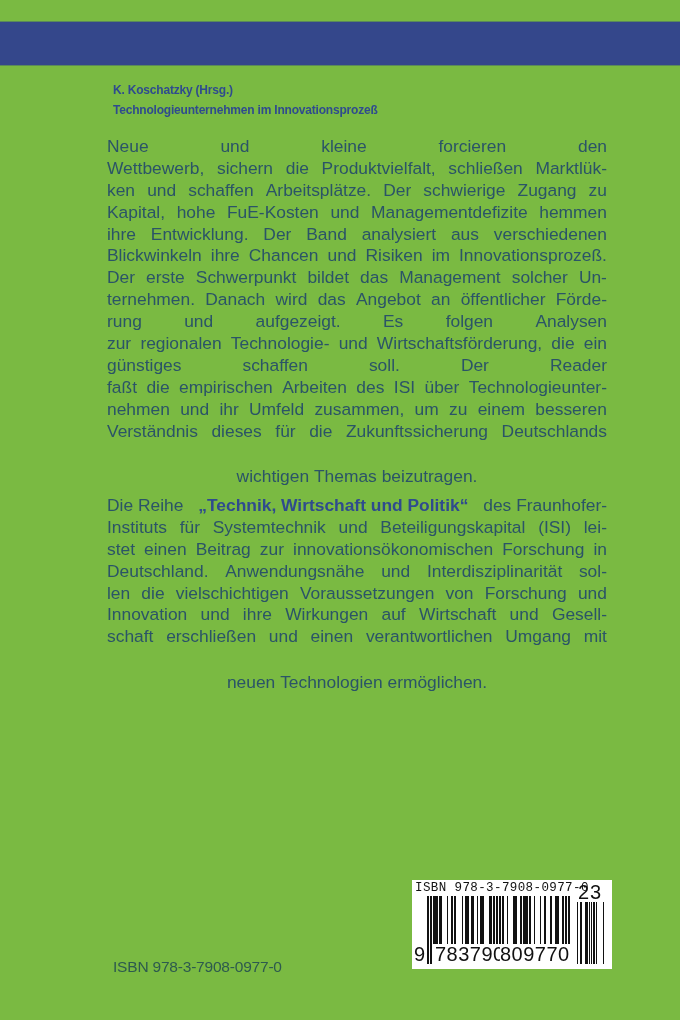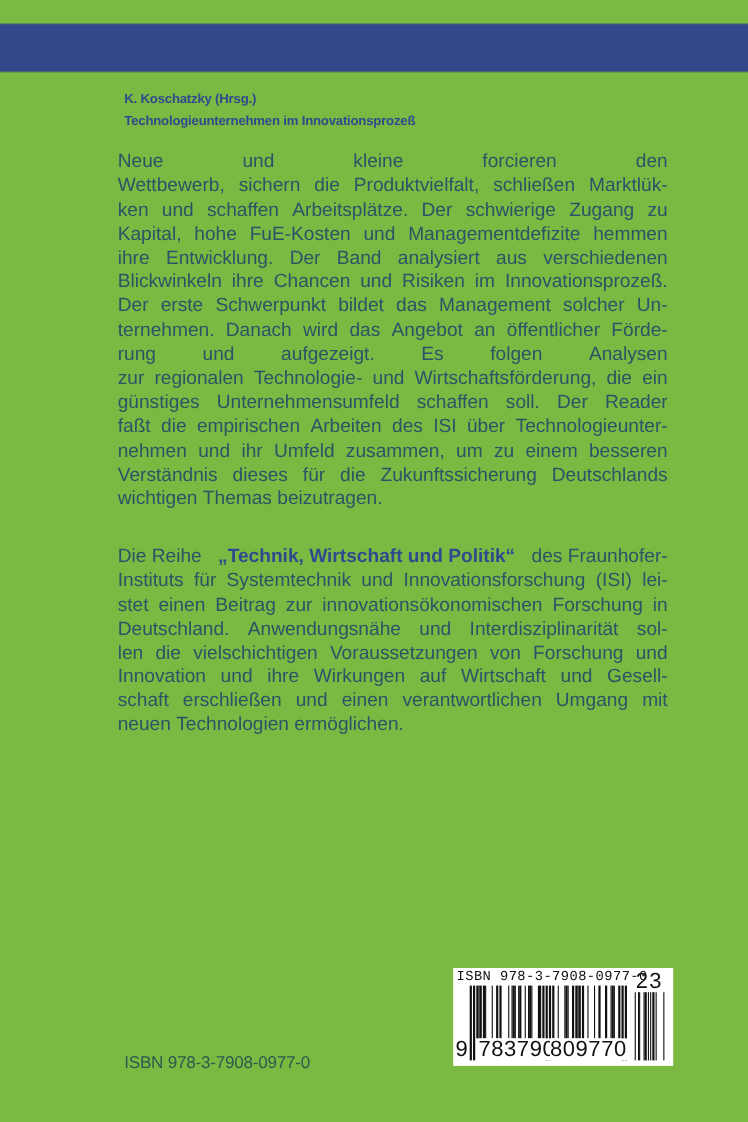--- a/index.html
+++ b/index.html
@@ -44,21 +44,21 @@
     text-align: justify;
     hyphens: manual;
   }
   
   .jline {
     display: flex;
     justify-content: space-between;
     white-space: pre;
     height: 21.9px;
   }
-  .jline.last { justify-content: flex-start; gap: 0.28em; }
+  .jline.last { justify-content: center; gap: 0.28em; margin-top: 24px; }
   .p1 { top: 136px; }
   .p2 { top: 495px; }
   .bold-series { font-weight: bold; color: #2f4b8e; }
 
   .isbn-left {
     position: absolute;
     left: 113px;
     top: 958px;
     color: #2d5a4e;
     font-size: 15.5px;
@@ -140,34 +140,34 @@
     <div class="jline"><span>Neue</span><span>und</span><span>kleine</span><span>forcieren</span><span>den</span></div>
     <div class="jline"><span>Wettbewerb,</span><span>sichern</span><span>die</span><span>Produktvielfalt,</span><span>schließen</span><span>Marktlük-</span></div>
     <div class="jline"><span>ken</span><span>und</span><span>schaffen</span><span>Arbeitsplätze.</span><span>Der</span><span>schwierige</span><span>Zugang</span><span>zu</span></div>
     <div class="jline"><span>Kapital,</span><span>hohe</span><span>FuE-Kosten</span><span>und</span><span>Managementdefizite</span><span>hemmen</span></div>
     <div class="jline"><span>ihre</span><span>Entwicklung.</span><span>Der</span><span>Band</span><span>analysiert</span><span>aus</span><span>verschiedenen</span></div>
     <div class="jline"><span>Blickwinkeln</span><span>ihre</span><span>Chancen</span><span>und</span><span>Risiken</span><span>im</span><span>Innovationsprozeß.</span></div>
     <div class="jline"><span>Der</span><span>erste</span><span>Schwerpunkt</span><span>bildet</span><span>das</span><span>Management</span><span>solcher</span><span>Un-</span></div>
     <div class="jline"><span>ternehmen.</span><span>Danach</span><span>wird</span><span>das</span><span>Angebot</span><span>an</span><span>öffentlicher</span><span>Förde-</span></div>
     <div class="jline"><span>rung</span><span>und</span><span>aufgezeigt.</span><span>Es</span><span>folgen</span><span>Analysen</span></div>
     <div class="jline"><span>zur</span><span>regionalen</span><span>Technologie-</span><span>und</span><span>Wirtschaftsförderung,</span><span>die</span><span>ein</span></div>
-    <div class="jline"><span>günstiges</span><span>Unternehmensumfeld</span><span>schaffen</span><span>soll.</span><span>Der</span><span>Reader</span></div>
+    <div class="jline"><span>günstiges</span><span>schaffen</span><span>soll.</span><span>Der</span><span>Reader</span></div>
     <div class="jline"><span>faßt</span><span>die</span><span>empirischen</span><span>Arbeiten</span><span>des</span><span>ISI</span><span>über</span><span>Technologieunter-</span></div>
     <div class="jline"><span>nehmen</span><span>und</span><span>ihr</span><span>Umfeld</span><span>zusammen,</span><span>um</span><span>zu</span><span>einem</span><span>besseren</span></div>
     <div class="jline"><span>Verständnis</span><span>dieses</span><span>für</span><span>die</span><span>Zukunftssicherung</span><span>Deutschlands</span></div>
     <div class="jline last"><span>wichtigen</span><span>Themas</span><span>beizutragen.</span></div>
   </div>
 
 <div class="body-text p2" id="p2">
   <div class="jline">
     <span>Die Reihe </span>
     <span class="bold-series">„Technik, Wirtschaft und Politik“</span>
     <span> des Fraunhofer-</span>
   </div>
-<div class="jline"><span>Instituts</span><span>für</span><span>Systemtechnik</span><span>und</span><span>Innovationsforschung</span><span>(ISI)</span><span>lei-</span></div>
+<div class="jline"><span>Instituts</span><span>für</span><span>Systemtechnik</span><span>und</span><span>Beteiligungskapital</span><span>(ISI)</span><span>lei-</span></div>
     <div class="jline"><span>stet</span><span>einen</span><span>Beitrag</span><span>zur</span><span>innovationsökonomischen</span><span>Forschung</span><span>in</span></div>
     <div class="jline"><span>Deutschland.</span><span>Anwendungsnähe</span><span>und</span><span>Interdisziplinarität</span><span>sol-</span></div>
     <div class="jline"><span>len</span><span>die</span><span>vielschichtigen</span><span>Voraussetzungen</span><span>von</span><span>Forschung</span><span>und</span></div>
     <div class="jline"><span>Innovation</span><span>und</span><span>ihre</span><span>Wirkungen</span><span>auf</span><span>Wirtschaft</span><span>und</span><span>Gesell-</span></div>
     <div class="jline"><span>schaft</span><span>erschließen</span><span>und</span><span>einen</span><span>verantwortlichen</span><span>Umgang</span><span>mit</span></div>
     <div class="jline last"><span>neuen</span><span>Technologien</span><span>ermöglichen.</span></div>
   </div>
 
 <div class="isbn-left">ISBN 978-3-7908-0977-0</div>
 

